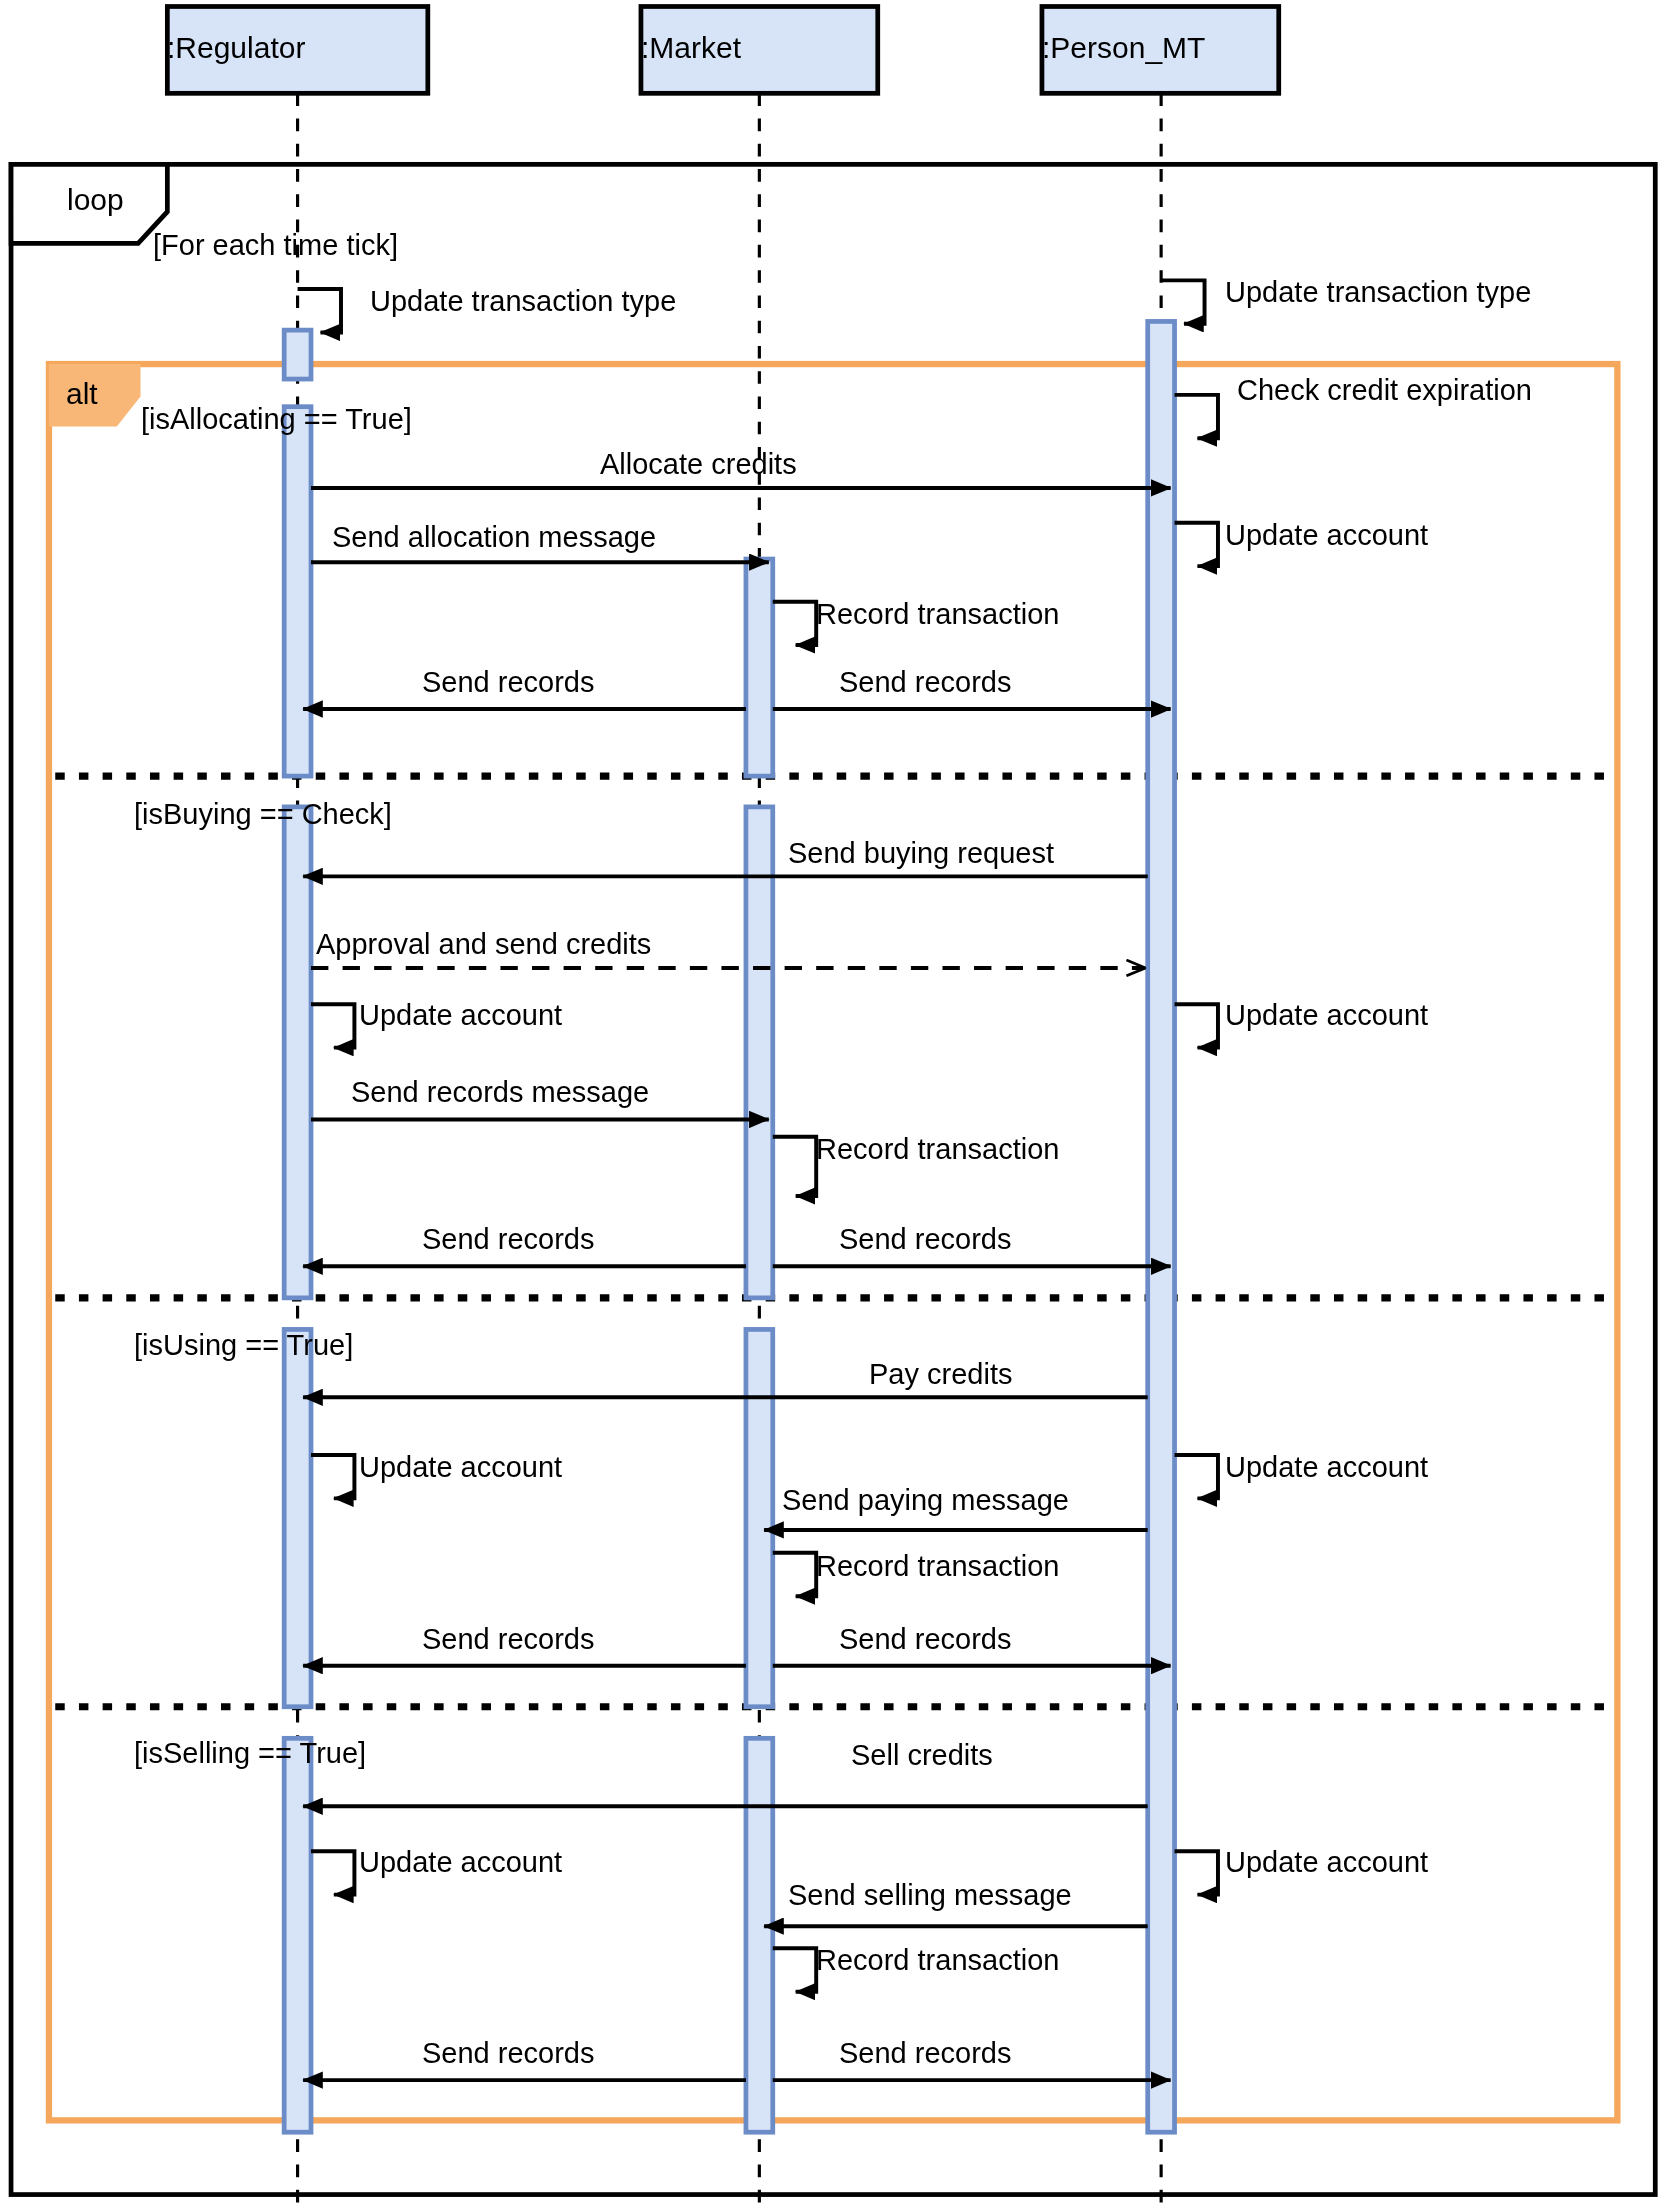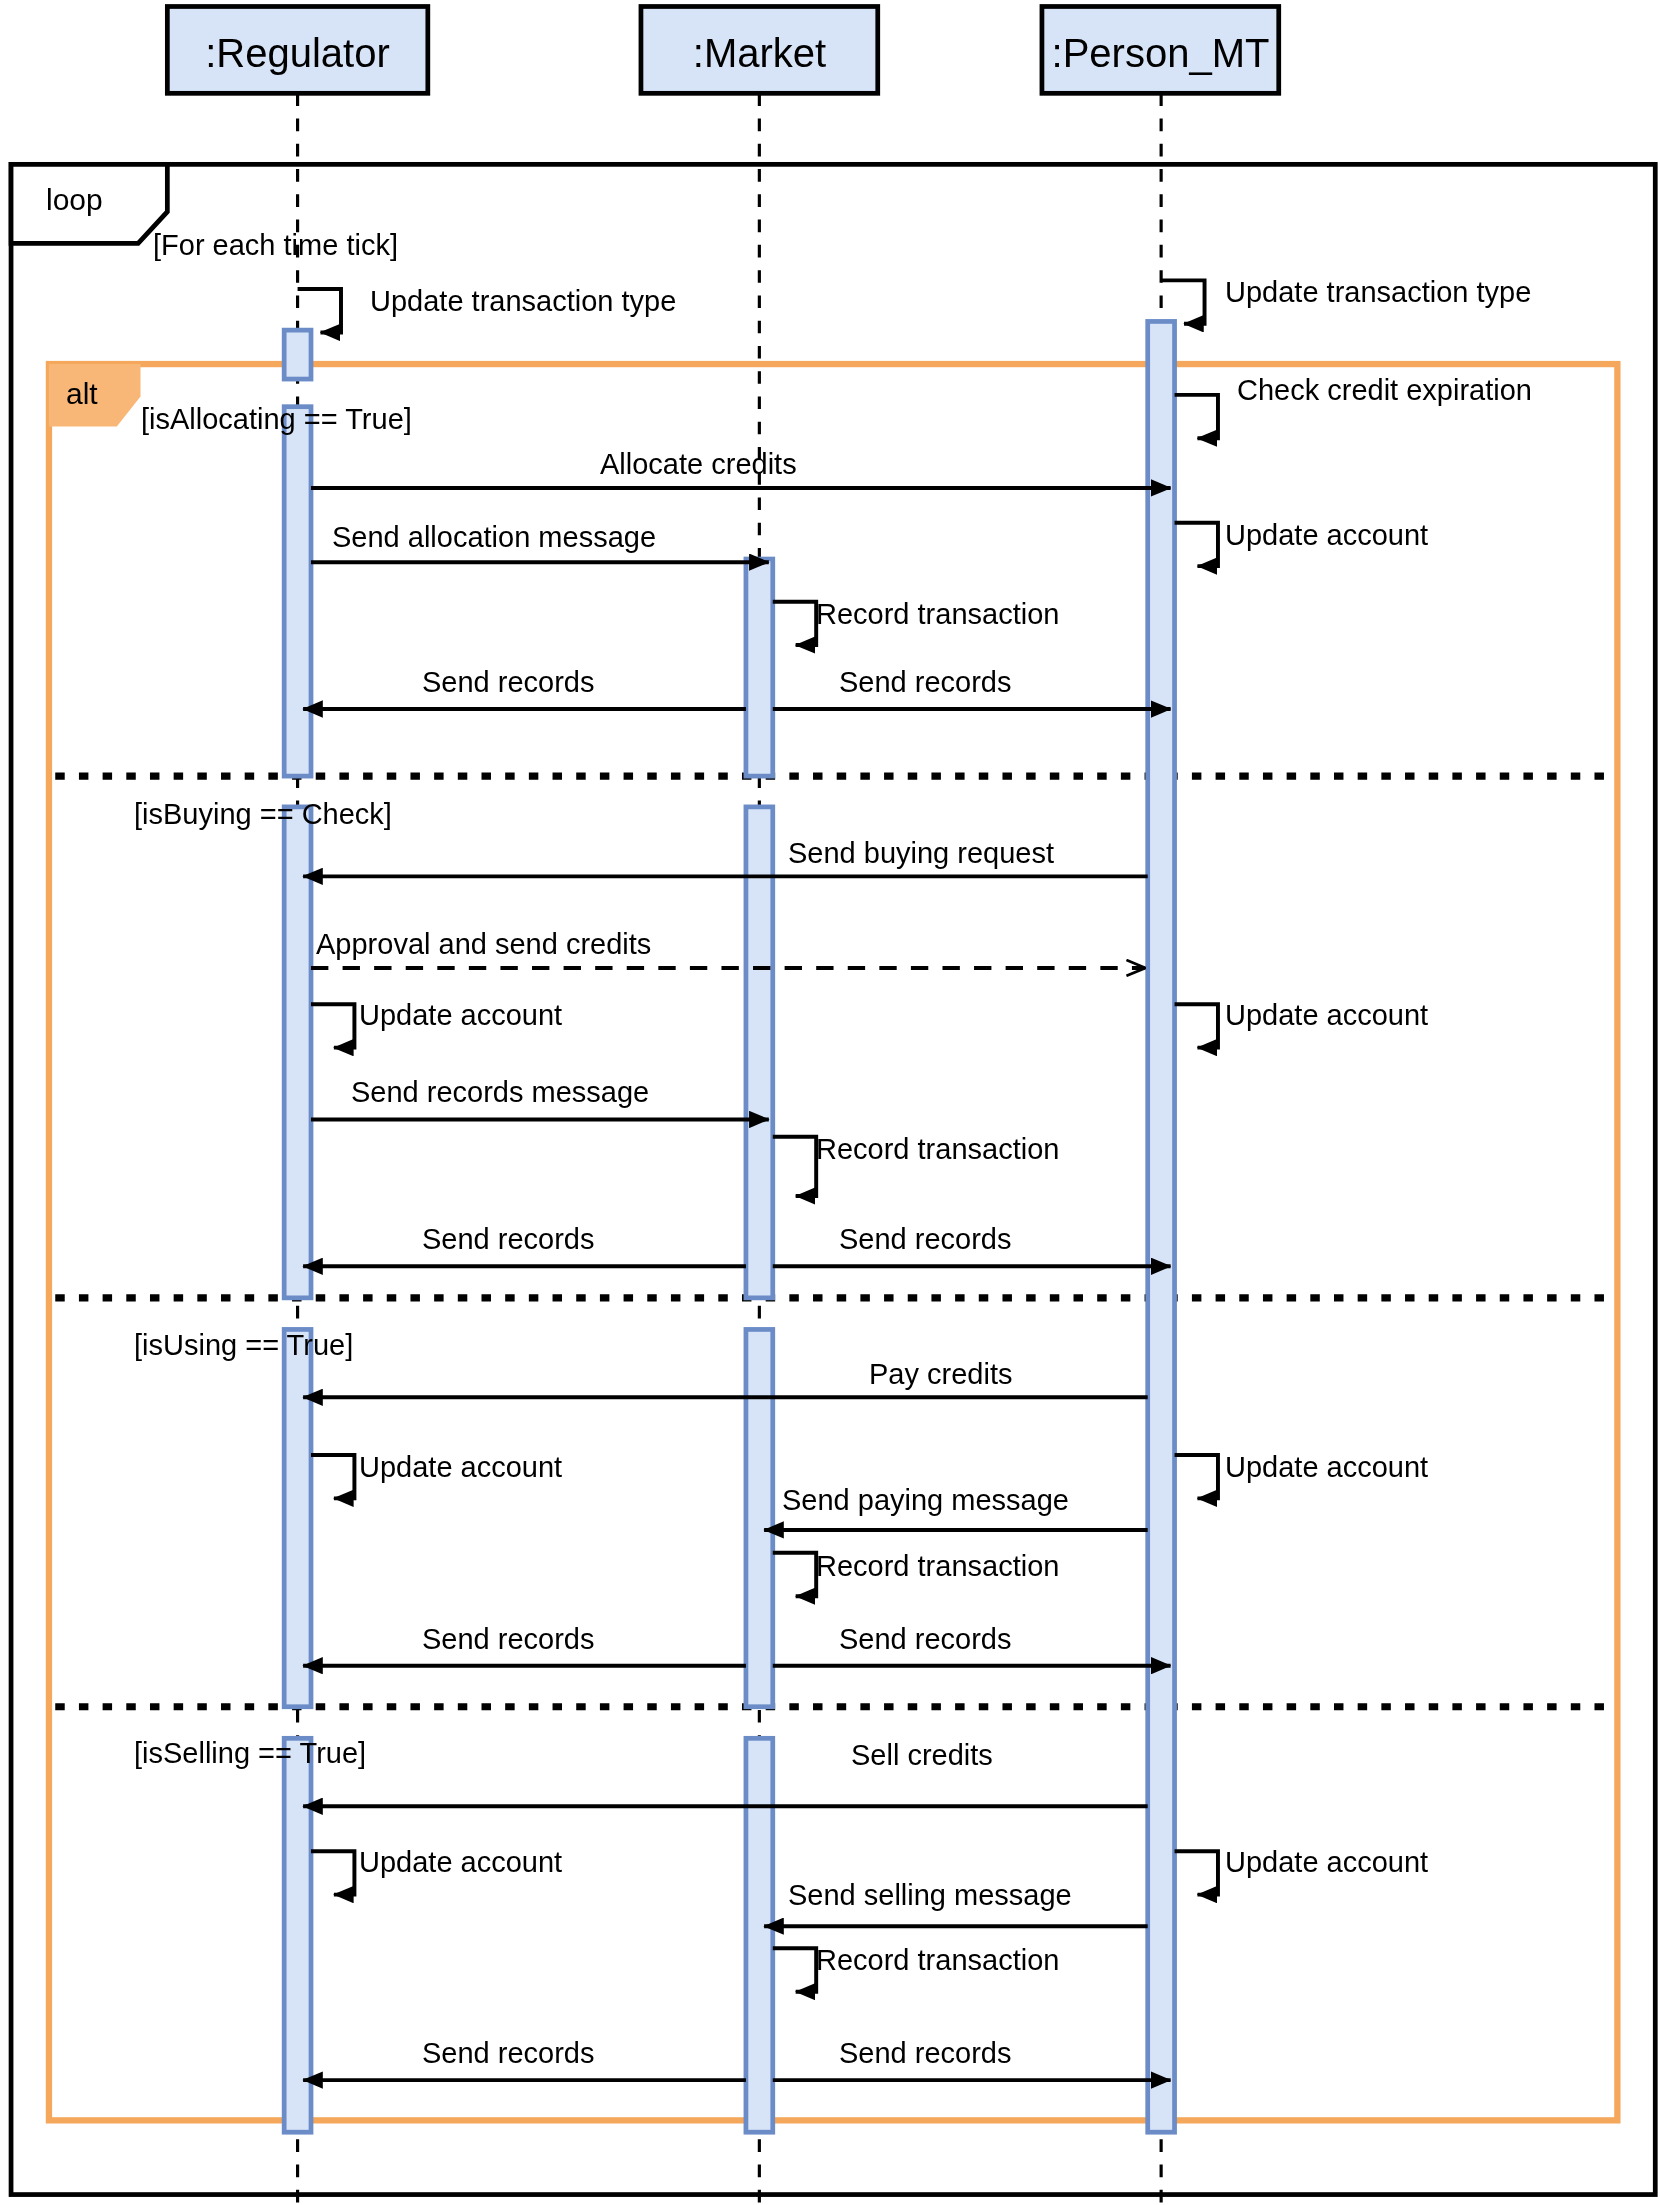--- a/index.html
+++ b/index.html
@@ -1,20 +1,20 @@
 <!DOCTYPE html>
 <html style="font-size:12.6px"><head>
 <meta charset="utf-8">
 <style>
   html,body{margin:0;padding:0;background:#fff;}
   body{font-family:"Liberation Sans",sans-serif;}
   #canvas{position:relative;width:1660px;height:2205px;background:#fff;overflow:hidden;}
   svg#diagram{position:absolute;left:0;top:0;width:1660px;height:2205px;}
   .lbl{position:absolute;font-family:"Liberation Sans",sans-serif;color:#000;white-space:nowrap;line-height:1;}
-  .participant-label{font-size:40px;text-align:center;}
+  .participant-label{font-size:30px;}
   .msg-label{font-size:29px;text-align:center;}
   .frag-kind{font-size:30px;}
   .frag-guard{font-size:29px;}
 </style>
 </head>
 <body>
 
 <div id="canvas">
 
   <svg id="diagram" viewBox="0 0 2103 2793" xmlns="http://www.w3.org/2000/svg">
@@ -165,21 +165,21 @@
       <line x1="945" y1="2635" x2="384" y2="2635" marker-end="url(#arrFilledL)"></line>
 
       <line x1="979" y1="2635" x2="1483" y2="2635" marker-end="url(#arrFilled)"></line>
     </g>
   </svg>
 
   <div class="lbl participant-label" style="left:167px;top:33px;width:261px;">:Regulator</div>
   <div class="lbl participant-label" style="left:641px;top:33px;width:237px;">:Market</div>
   <div class="lbl participant-label" style="left:1042px;top:33px;width:237px;">:Person_MT</div>
 
-  <div class="lbl frag-kind" style="left:46px;top:185px;text-align:center;">loop</div>
+  <div class="lbl frag-kind" style="left:67px;top:185px;text-align:center;">loop</div>
   <div class="lbl frag-guard" style="left:153px;top:231px;text-align:right;">[For each time tick]</div>
 
   <div class="lbl frag-kind" style="left:66px;top:379px;">alt</div>
   <div class="lbl frag-guard" style="left:141px;top:405px;">[isAllocating == True]</div>
   <div class="lbl frag-guard" style="left:134px;top:800px;">[isBuying == Check]</div>
   <div class="lbl frag-guard" style="left:134px;top:1331px;">[isUsing == True]</div>
   <div class="lbl frag-guard" style="left:134px;top:1739px;">[isSelling == True]</div>
 
   <div class="lbl msg-label" style="left:370px;top:287px;">Update transaction type</div>
   <div class="lbl msg-label" style="left:1225px;top:278px;">Update transaction type</div>

